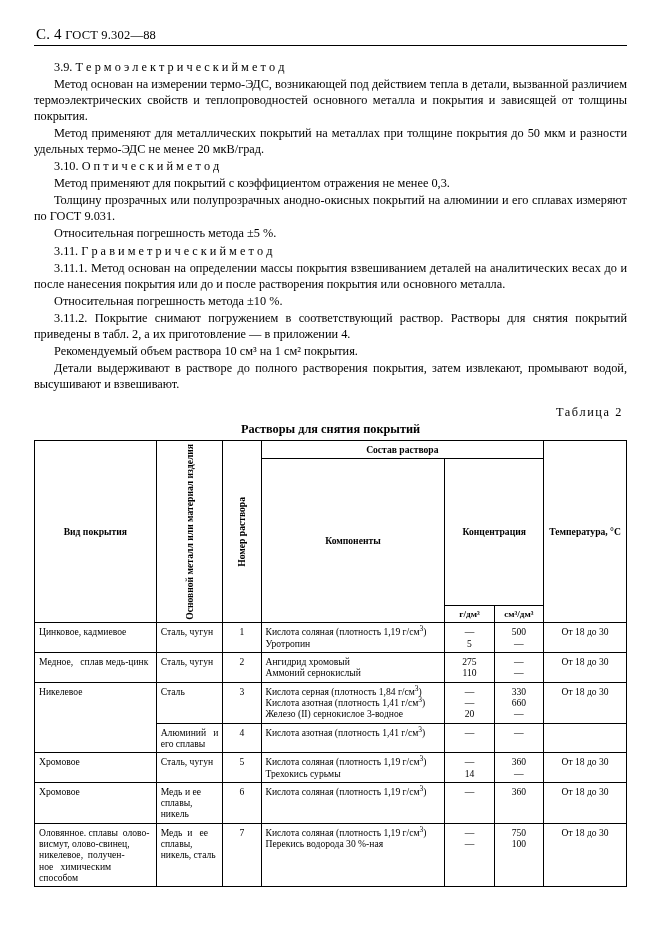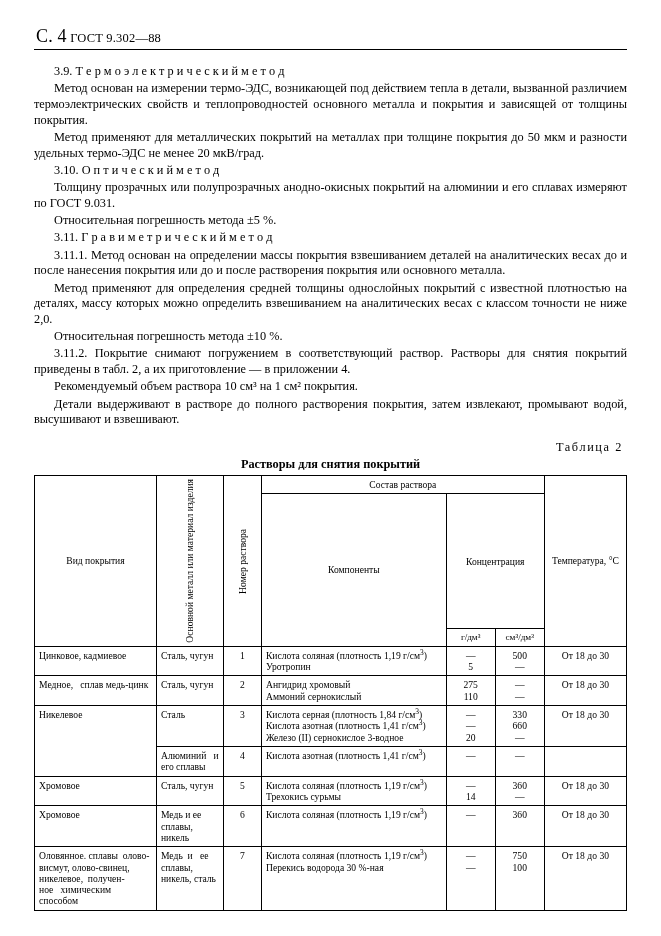--- a/index.html
+++ b/index.html
@@ -21,21 +21,21 @@
     box-sizing: border-box;
     padding: 26px 34px 0 34px;
   }
   .header-line {
     font-size: 12.5px;
     letter-spacing: 0.2px;
     margin: 0 0 2px 2px;
     white-space: nowrap;
   }
   .header-line .pg {
-    font-size: 18px;
+    font-size: 15px;
     margin-top: 32px;
   }
   .header-rule {
     border: 0;
     border-top: 1px solid #000;
     margin: 2px 0 14px 0;
   }
   .body-text {
     font-size: 12.3px;
     line-height: 1.28;
@@ -66,21 +66,21 @@
     font-size: 9.6px;
     line-height: 1.18;
   }
   table.data th, table.data td {
     border: 1px solid #000;
     padding: 3px 4px;
     vertical-align: top;
   }
   table.data th {
     text-align: center;
-    font-weight: normal;
+    font-weight: bold;
     vertical-align: middle;
   }
   .vert {
     writing-mode: vertical-rl;
     transform: rotate(180deg);
     white-space: nowrap;
     margin: 0 auto;
     line-height: 1.15;
     text-align: center;
   }
@@ -108,25 +108,25 @@
     <span class="pg">С. 4</span>
     <span>ГОСТ 9.302—88</span>
   </div>
   <hr class="header-rule">
 
   <div class="body-text">
     <p>3.9. Т е р м о э л е к т р и ч е с к и й   м е т о д</p>
     <p>Метод основан на измерении термо-ЭДС, возникающей под действием тепла в детали, вызванной различием термоэлектрических свойств и теплопроводностей основного металла и покрытия и зависящей от толщины покрытия.</p>
     <p>Метод применяют для металлических покрытий на металлах при толщине покрытия до 50 мкм и разности удельных термо-ЭДС не менее 20 мкВ/град.</p>
     <p>3.10. О п т и ч е с к и й   м е т о д</p>
+    <p>Метод применяют для покрытий с коэффициентом отражения не менее 0,3.</p>
     <p>Толщину прозрачных или полупрозрачных анодно-окисных покрытий на алюминии и его сплавах измеряют по ГОСТ 9.031.</p>
     <p>Относительная погрешность метода ±5 %.</p>
     <p>3.11. Г р а в и м е т р и ч е с к и й   м е т о д</p>
     <p>3.11.1. Метод основан на определении массы покрытия взвешиванием деталей на аналитических весах до и после нанесения покрытия или до и после растворения покрытия или основного металла.</p>
-    <p>Метод применяют для определения средней толщины однослойных покрытий с известной плотностью на деталях, массу которых можно определить взвешиванием на аналитических весах с классом точности не ниже 2,0.</p>
     <p>Относительная погрешность метода ±10 %.</p>
     <p>3.11.2. Покрытие снимают погружением в соответствующий раствор. Растворы для снятия покрытий приведены в табл. 2, а их приготовление — в приложении 4.</p>
     <p>Рекомендуемый объем раствора 10 см³ на 1 см² покрытия.</p>
     <p>Детали выдерживают в растворе до полного растворения покрытия, затем извлекают, промывают водой, высушивают и взвешивают.</p>
   </div>
 
   <div class="tbl-caption">Таблица 2</div>
   <div class="tbl-title">Растворы для снятия покрытий</div>
 
   <table class="data">

